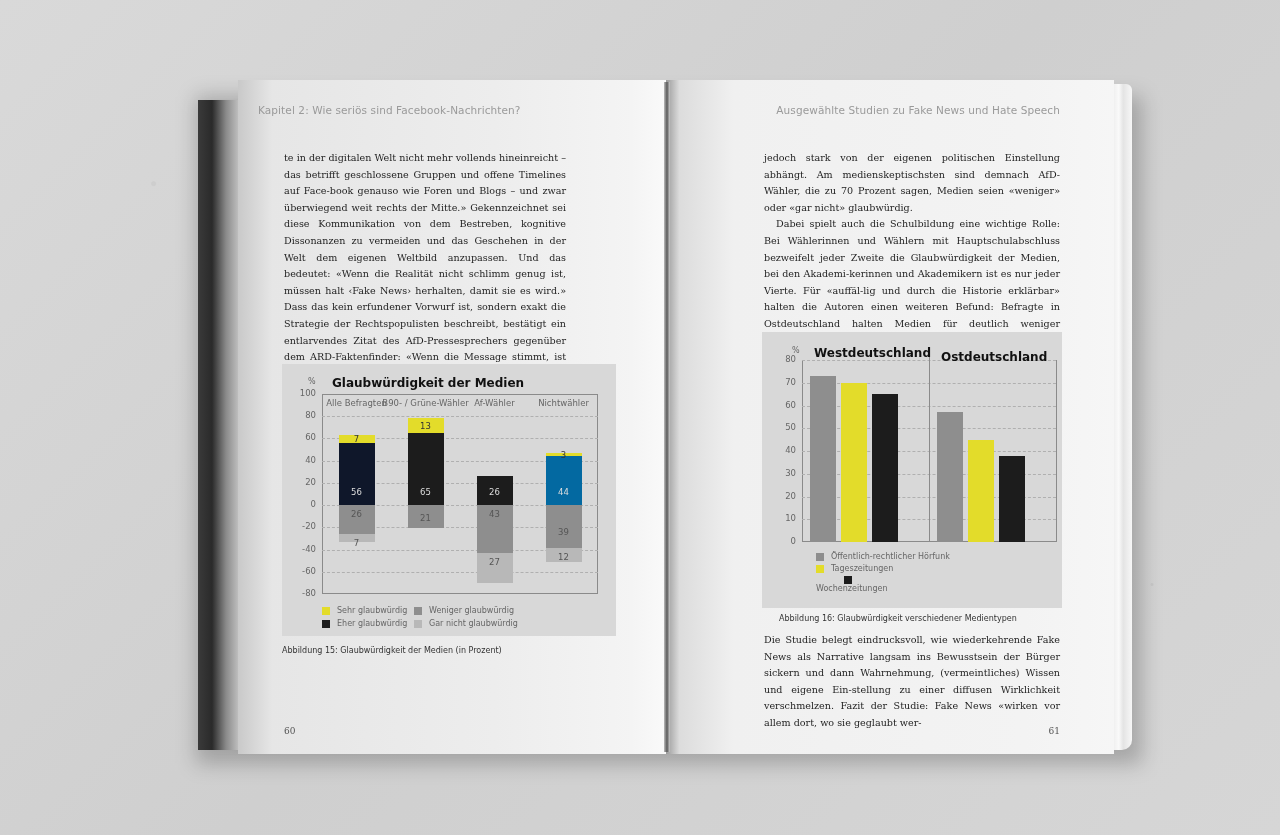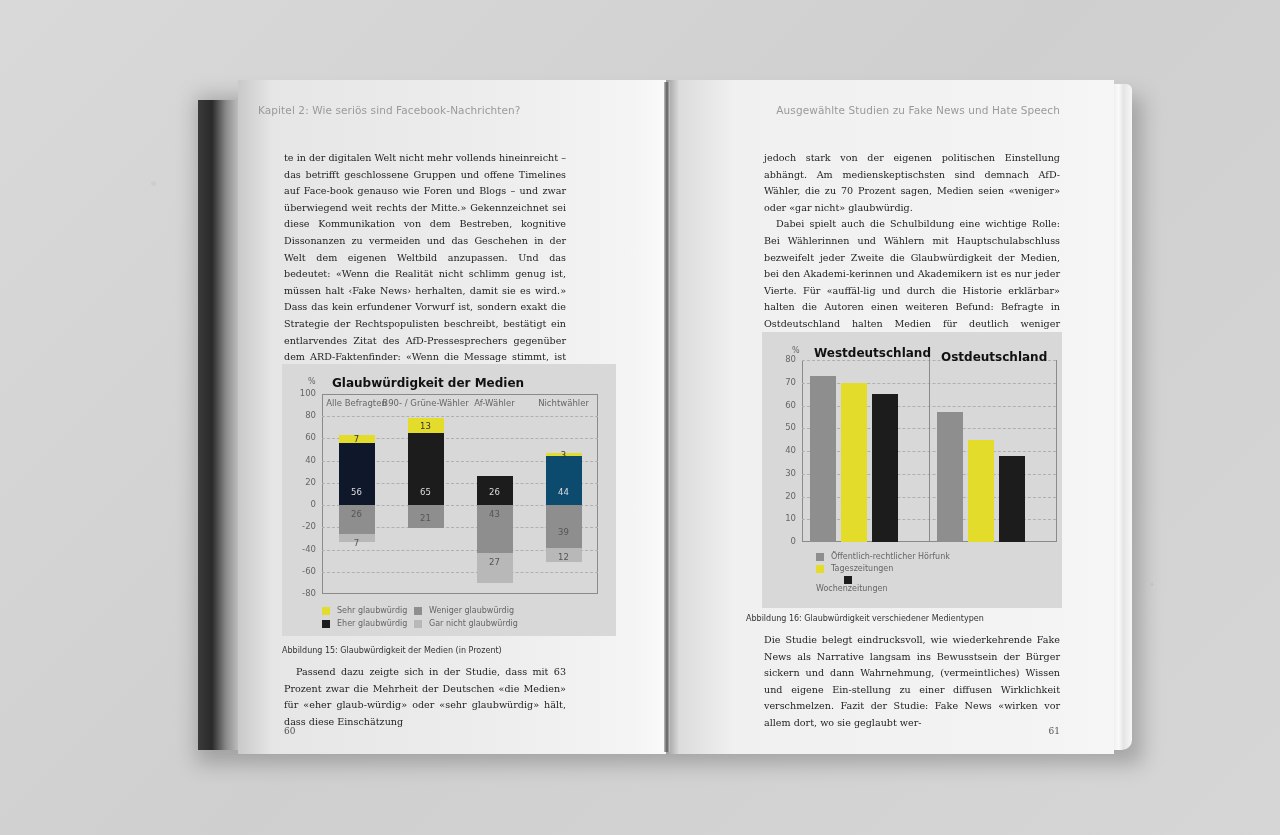--- a/index.html
+++ b/index.html
@@ -132,21 +132,21 @@
       <div class="bar-seg" style="left: 56.5px; top: 170px; width: 36px; height: 7.77778px; background: rgb(184, 184, 184); color: rgb(85, 85, 85); align-items: flex-start; padding-top: 4px;">7</div>
       <div class="group-label" style="left: 93.5px; top: 34px; width: 100px;">B90- / Grüne-Wähler</div>
       <div class="bar-seg" style="left: 125.5px; top: 68.8889px; width: 36px; height: 72.2222px; background: rgb(28, 28, 28); color: rgb(221, 221, 221); align-items: flex-end; padding-bottom: 8px;">65</div>
       <div class="bar-seg" style="left: 125.5px; top: 54.4444px; width: 36px; height: 14.4444px; background: rgb(227, 220, 42); color: rgb(51, 51, 51); align-items: center; padding-bottom: 0px;">13</div>
       <div class="bar-seg" style="left: 125.5px; top: 141.111px; width: 36px; height: 23.3333px; background: rgb(142, 142, 142); color: rgb(85, 85, 85); align-items: flex-start; padding-top: 8px;">21</div>
       <div class="group-label" style="left: 162.5px; top: 34px; width: 100px;">Af-Wähler</div>
       <div class="bar-seg" style="left: 194.5px; top: 112.222px; width: 36px; height: 28.8889px; background: rgb(28, 28, 28); color: rgb(221, 221, 221); align-items: flex-end; padding-bottom: 8px;">26</div>
       <div class="bar-seg" style="left: 194.5px; top: 141.111px; width: 36px; height: 47.7778px; background: rgb(142, 142, 142); color: rgb(85, 85, 85); align-items: flex-start; padding-top: 4px;">43</div>
       <div class="bar-seg" style="left: 194.5px; top: 188.889px; width: 36px; height: 30px; background: rgb(184, 184, 184); color: rgb(85, 85, 85); align-items: flex-start; padding-top: 4px;">27</div>
       <div class="group-label" style="left: 231.5px; top: 34px; width: 100px;">Nichtwähler</div>
-      <div class="bar-seg" style="left: 263.5px; top: 92.2222px; width: 36px; height: 48.8889px; background: #0c4a6e; color: rgb(221, 221, 221); align-items: flex-end; padding-bottom: 8px;">44</div>
+      <div class="bar-seg" style="left: 263.5px; top: 92.2222px; width: 36px; height: 48.8889px; background: #0369a1; color: rgb(221, 221, 221); align-items: flex-end; padding-bottom: 8px;">44</div>
       <div class="bar-seg" style="left: 263.5px; top: 88.8889px; width: 36px; height: 3.33333px; background: rgb(227, 220, 42); color: rgb(51, 51, 51); align-items: center; padding-bottom: 0px;">3</div>
       <div class="bar-seg" style="left: 263.5px; top: 141.111px; width: 36px; height: 43.3333px; background: rgb(142, 142, 142); color: rgb(85, 85, 85); align-items: flex-start; padding-top: 22px;">39</div>
       <div class="bar-seg" style="left: 263.5px; top: 184.444px; width: 36px; height: 14px; background: rgb(184, 184, 184); color: rgb(85, 85, 85); align-items: flex-start; padding-top: 4px;">12</div>
       <div class="legend-item" style="left: 40px; top: 242px;">
         <div class="swatch" style="background: rgb(227, 220, 42);"></div>
         <div>Sehr glaubwürdig</div>
       </div>
       <div class="legend-item" style="left: 132px; top: 242px;">
         <div class="swatch" style="background: rgb(142, 142, 142);"></div>
         <div>Weniger glaubwürdig</div>
@@ -155,23 +155,20 @@
         <div class="swatch" style="background: rgb(28, 28, 28);"></div>
         <div>Eher glaubwürdig</div>
       </div>
       <div class="legend-item" style="left: 132px; top: 255px;">
         <div class="swatch" style="background: rgb(184, 184, 184);"></div>
         <div>Gar nicht glaubwürdig</div>
       </div>
     </div>
   <div class="caption" style="left:44px; top:566px;">Abbildung 15: Glaubwürdigkeit der Medien (in Prozent)</div>
 
-  <div class="body-text bottom">
-    <p class="indent">Passend dazu zeigte sich in der Studie, dass mit 63 Prozent zwar die Mehrheit der Deutschen «die Medien» für «eher glaub-würdig» oder «sehr glaubwürdig» hält, dass diese Einschätzung</p>
-  </div>
   <div class="page-number">60</div>
 </div>
 
 <div class="page right">
   <div class="running-head">Ausgewählte Studien zu Fake News und Hate Speech</div>
 
   <div class="body-text top">
     <p>jedoch stark von der eigenen politischen Einstellung abhängt. Am medienskeptischsten sind demnach AfD-Wähler, die zu 70 Prozent sagen, Medien seien «weniger» oder «gar nicht» glaubwürdig.</p>
     <p class="indent">Dabei spielt auch die Schulbildung eine wichtige Rolle: Bei Wählerinnen und Wählern mit Hauptschulabschluss bezweifelt jeder Zweite die Glaubwürdigkeit der Medien, bei den Akademi-kerinnen und Akademikern ist es nur jeder Vierte. Für «auffäl-lig und durch die Historie erklärbar» halten die Autoren einen weiteren Befund: Befragte in Ostdeutschland halten Medien für deutlich weniger glaubwürdig als die Studienteilnehmer im Westen.</p>
   </div>
@@ -215,21 +212,21 @@
       </div>
       <div class="legend-item" style="left: 54px; top: 232px;">
         <div class="swatch" style="background: rgb(227, 220, 42);"></div>
         <div>Tageszeitungen</div>
       </div>
       <div class="legend-item" style="left: 54px; top: 244px; flex-direction: column;">
         <div class="swatch" style="background: rgb(28, 28, 28);"></div>
         <div>Wochenzeitungen</div>
       </div>
     </div>
-  <div class="caption" style="left:80px; top:534px;">Abbildung 16: Glaubwürdigkeit verschiedener Medientypen</div>
+  <div class="caption" style="left:113px; top:534px;">Abbildung 16: Glaubwürdigkeit verschiedener Medientypen</div>
 
   <div class="body-text bottom">
     <p>Die Studie belegt eindrucksvoll, wie wiederkehrende Fake News als Narrative langsam ins Bewusstsein der Bürger sickern und dann Wahrnehmung, (vermeintliches) Wissen und eigene Ein-stellung zu einer diffusen Wirklichkeit verschmelzen. Fazit der Studie: Fake News «wirken vor allem dort, wo sie geglaubt wer-</p>
   </div>
   <div class="page-number">61</div>
 </div>
 
 <div class="gutter"></div>
 
 </body></html>

